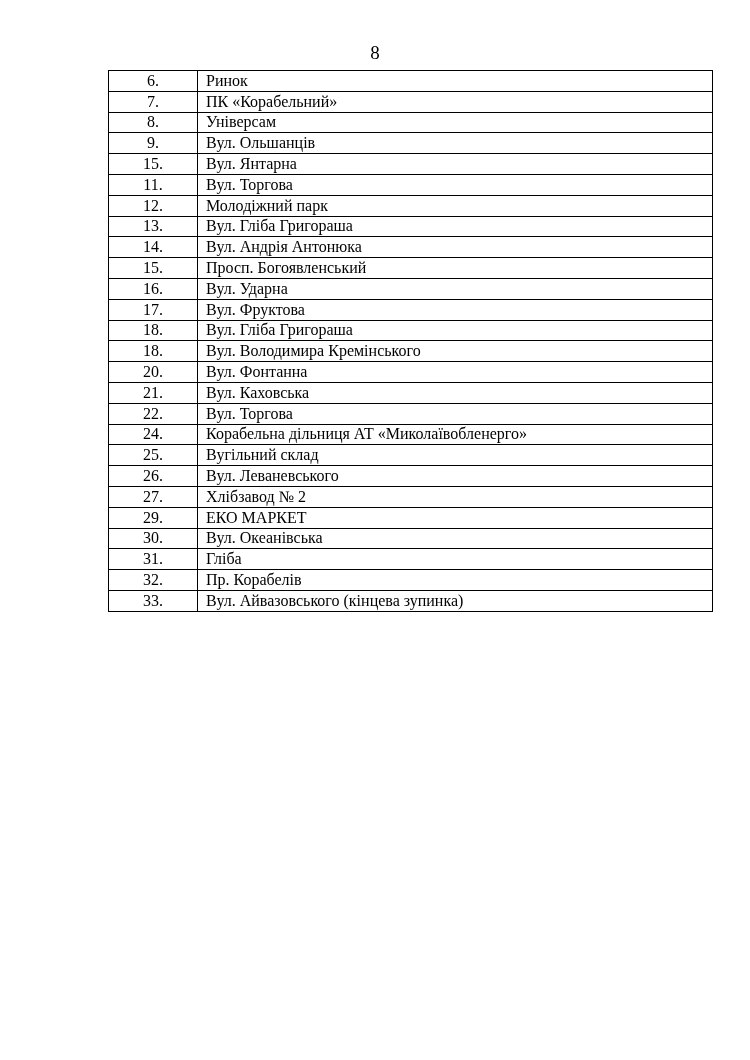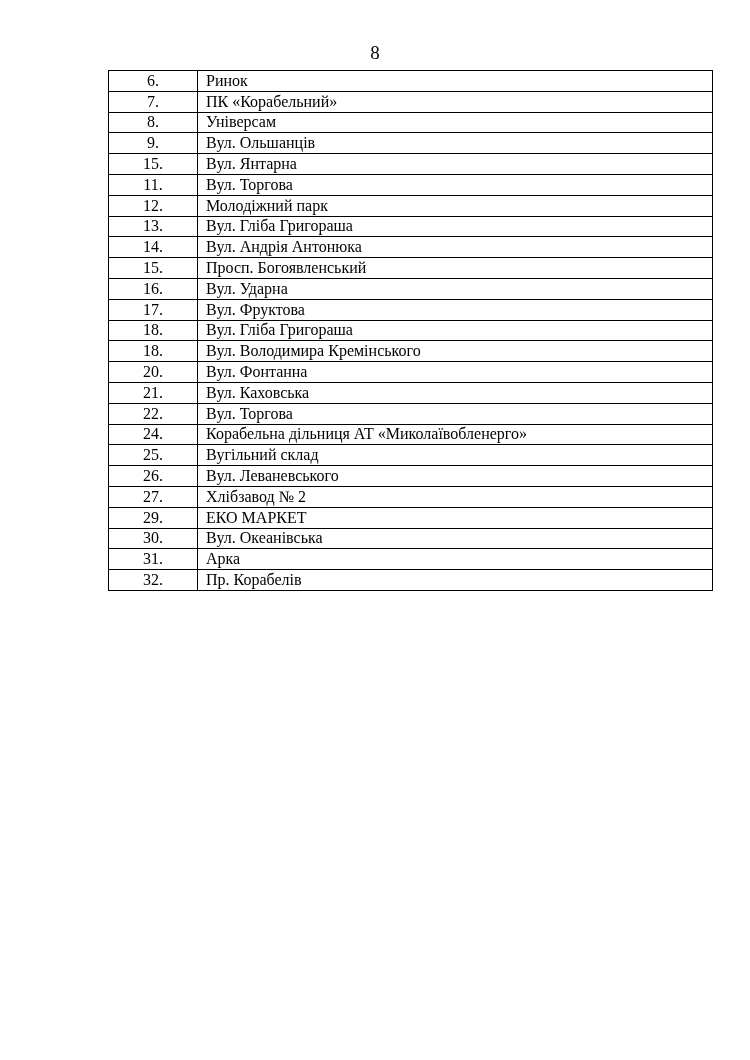--- a/index.html
+++ b/index.html
@@ -148,21 +148,25 @@
         <tr>
           <td class="col-num">29.</td>
           <td class="col-name">ЕКО МАРКЕТ</td>
         </tr>
         <tr>
           <td class="col-num">30.</td>
           <td class="col-name">Вул. Океанівська</td>
         </tr>
         <tr>
           <td class="col-num">31.</td>
-          <td class="col-name">Арка</td>
+          <td class="col-name">Гліба</td>
         </tr>
         <tr>
           <td class="col-num">32.</td>
           <td class="col-name">Пр. Корабелів</td>
+        </tr>
+        <tr>
+          <td class="col-num">33.</td>
+          <td class="col-name">Вул. Айвазовського (кінцева зупинка)</td>
         </tr>
       </tbody>
   </table>
 </div>
 
 </body></html>

